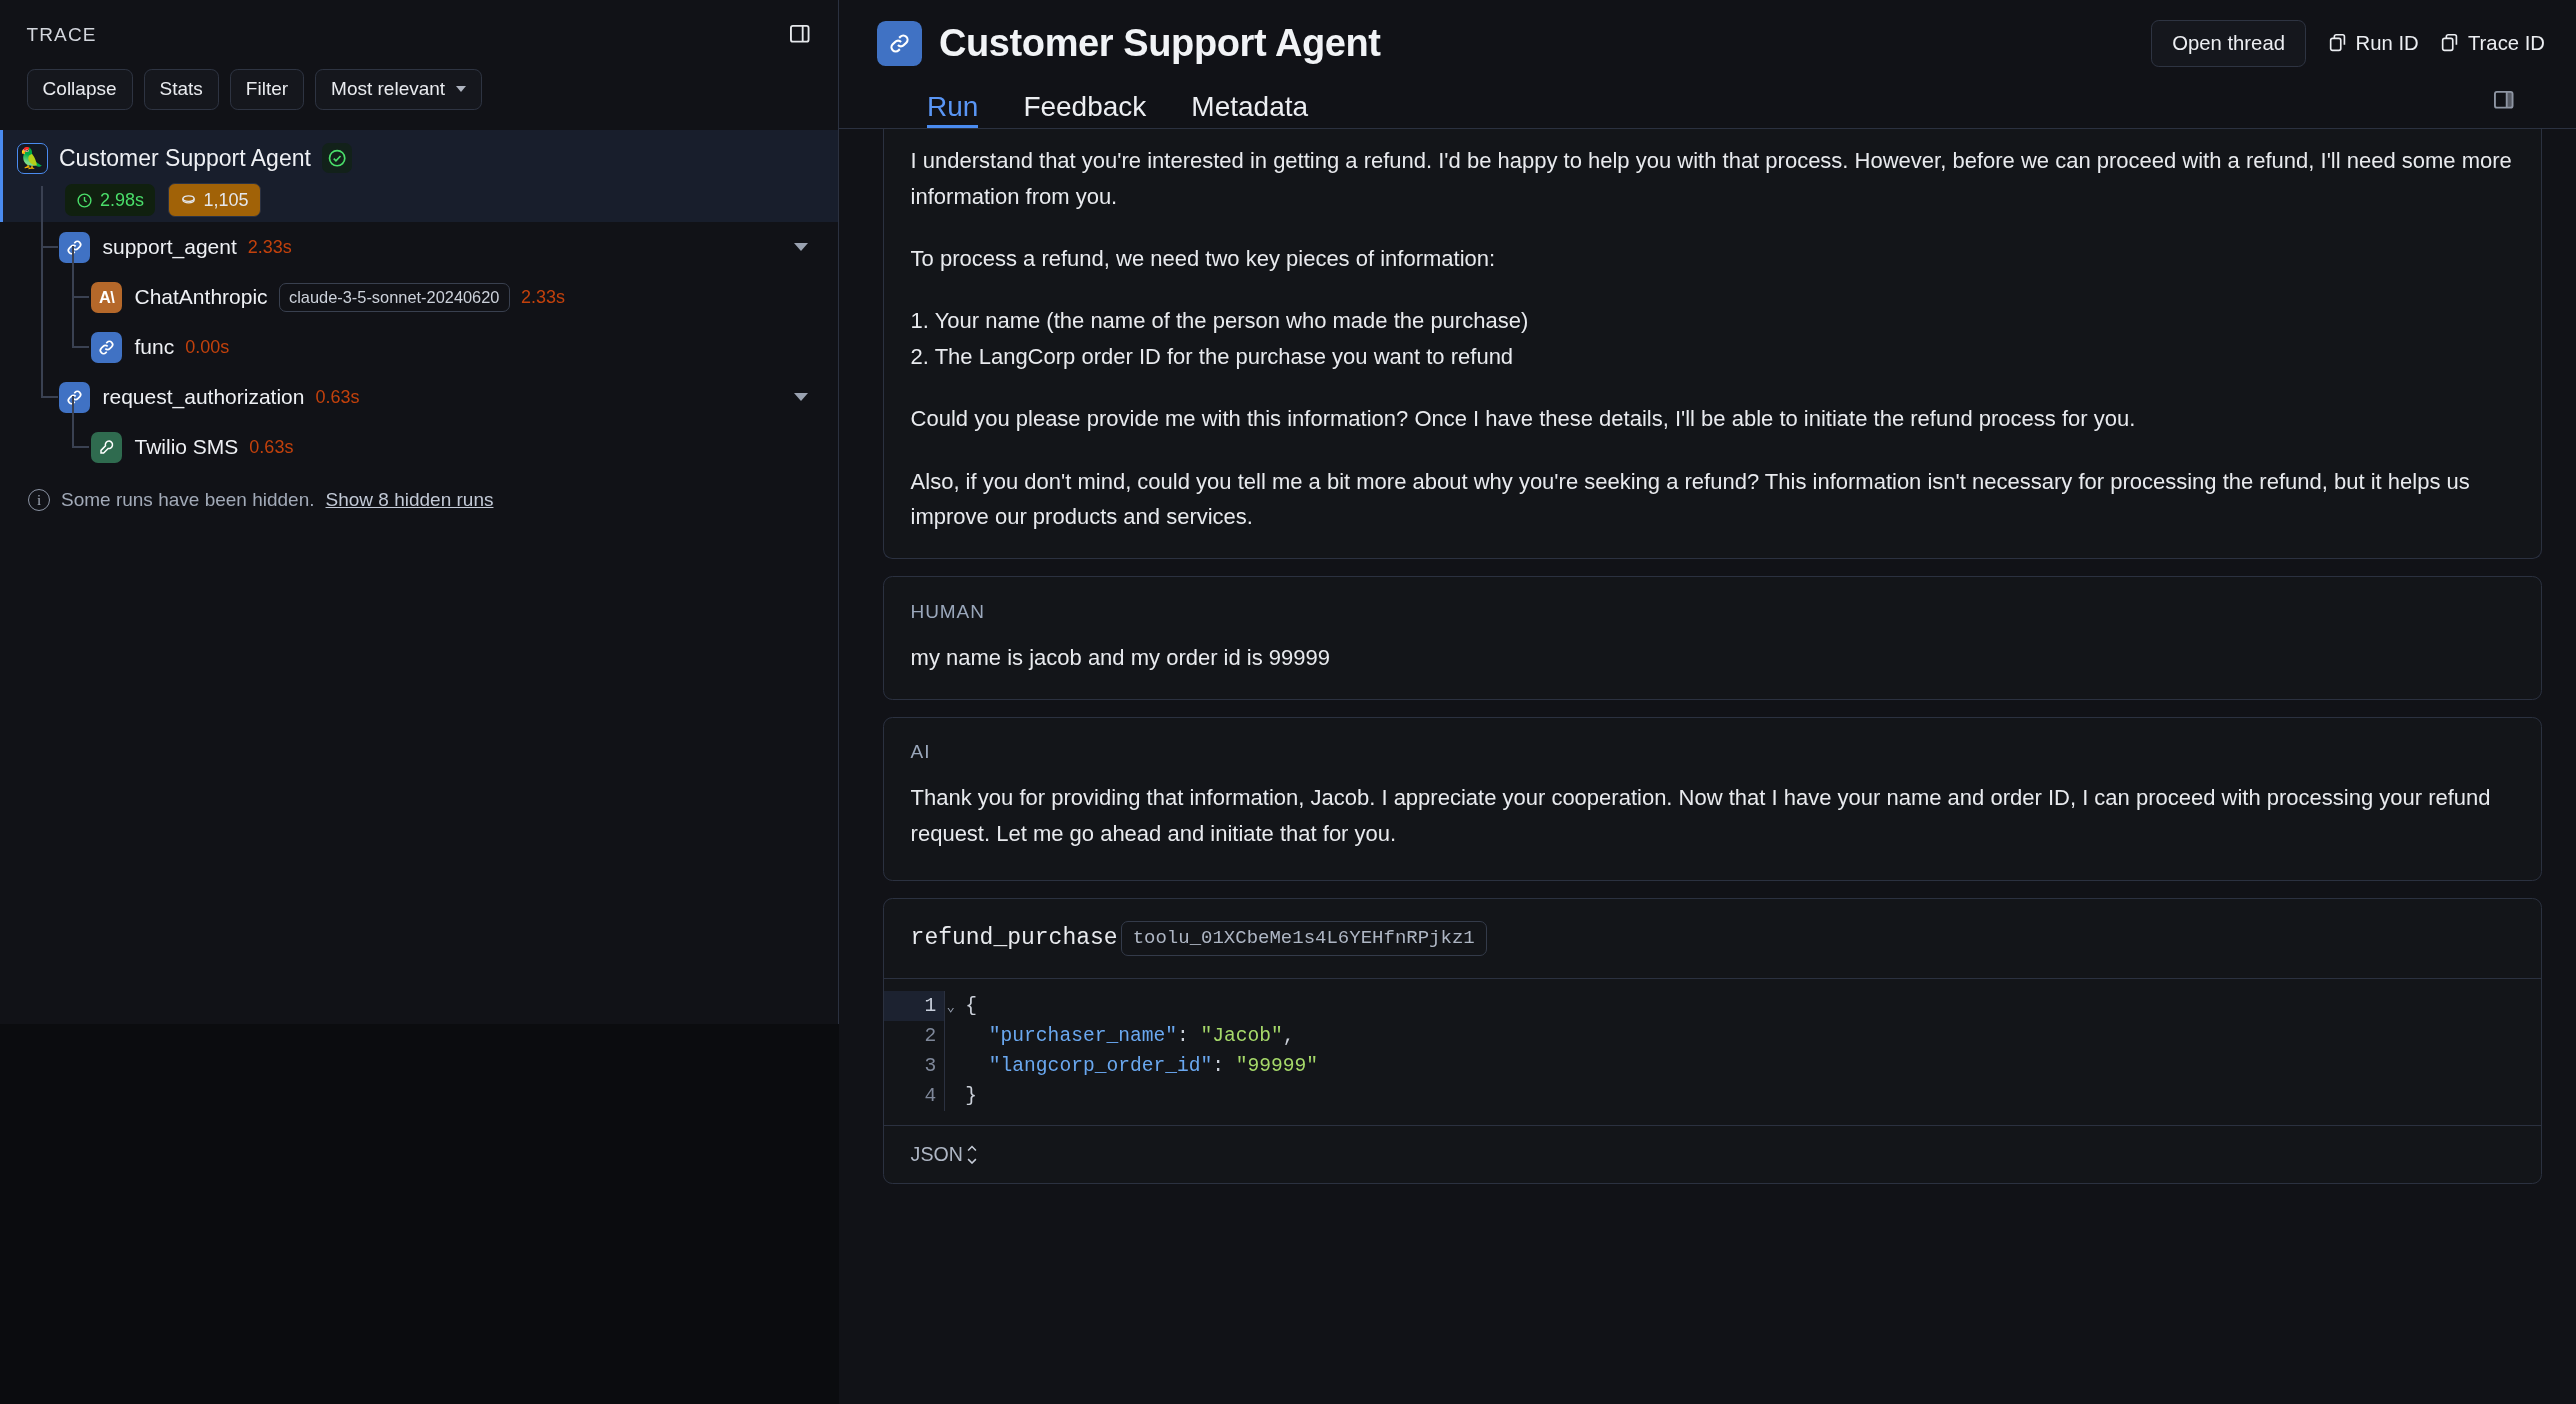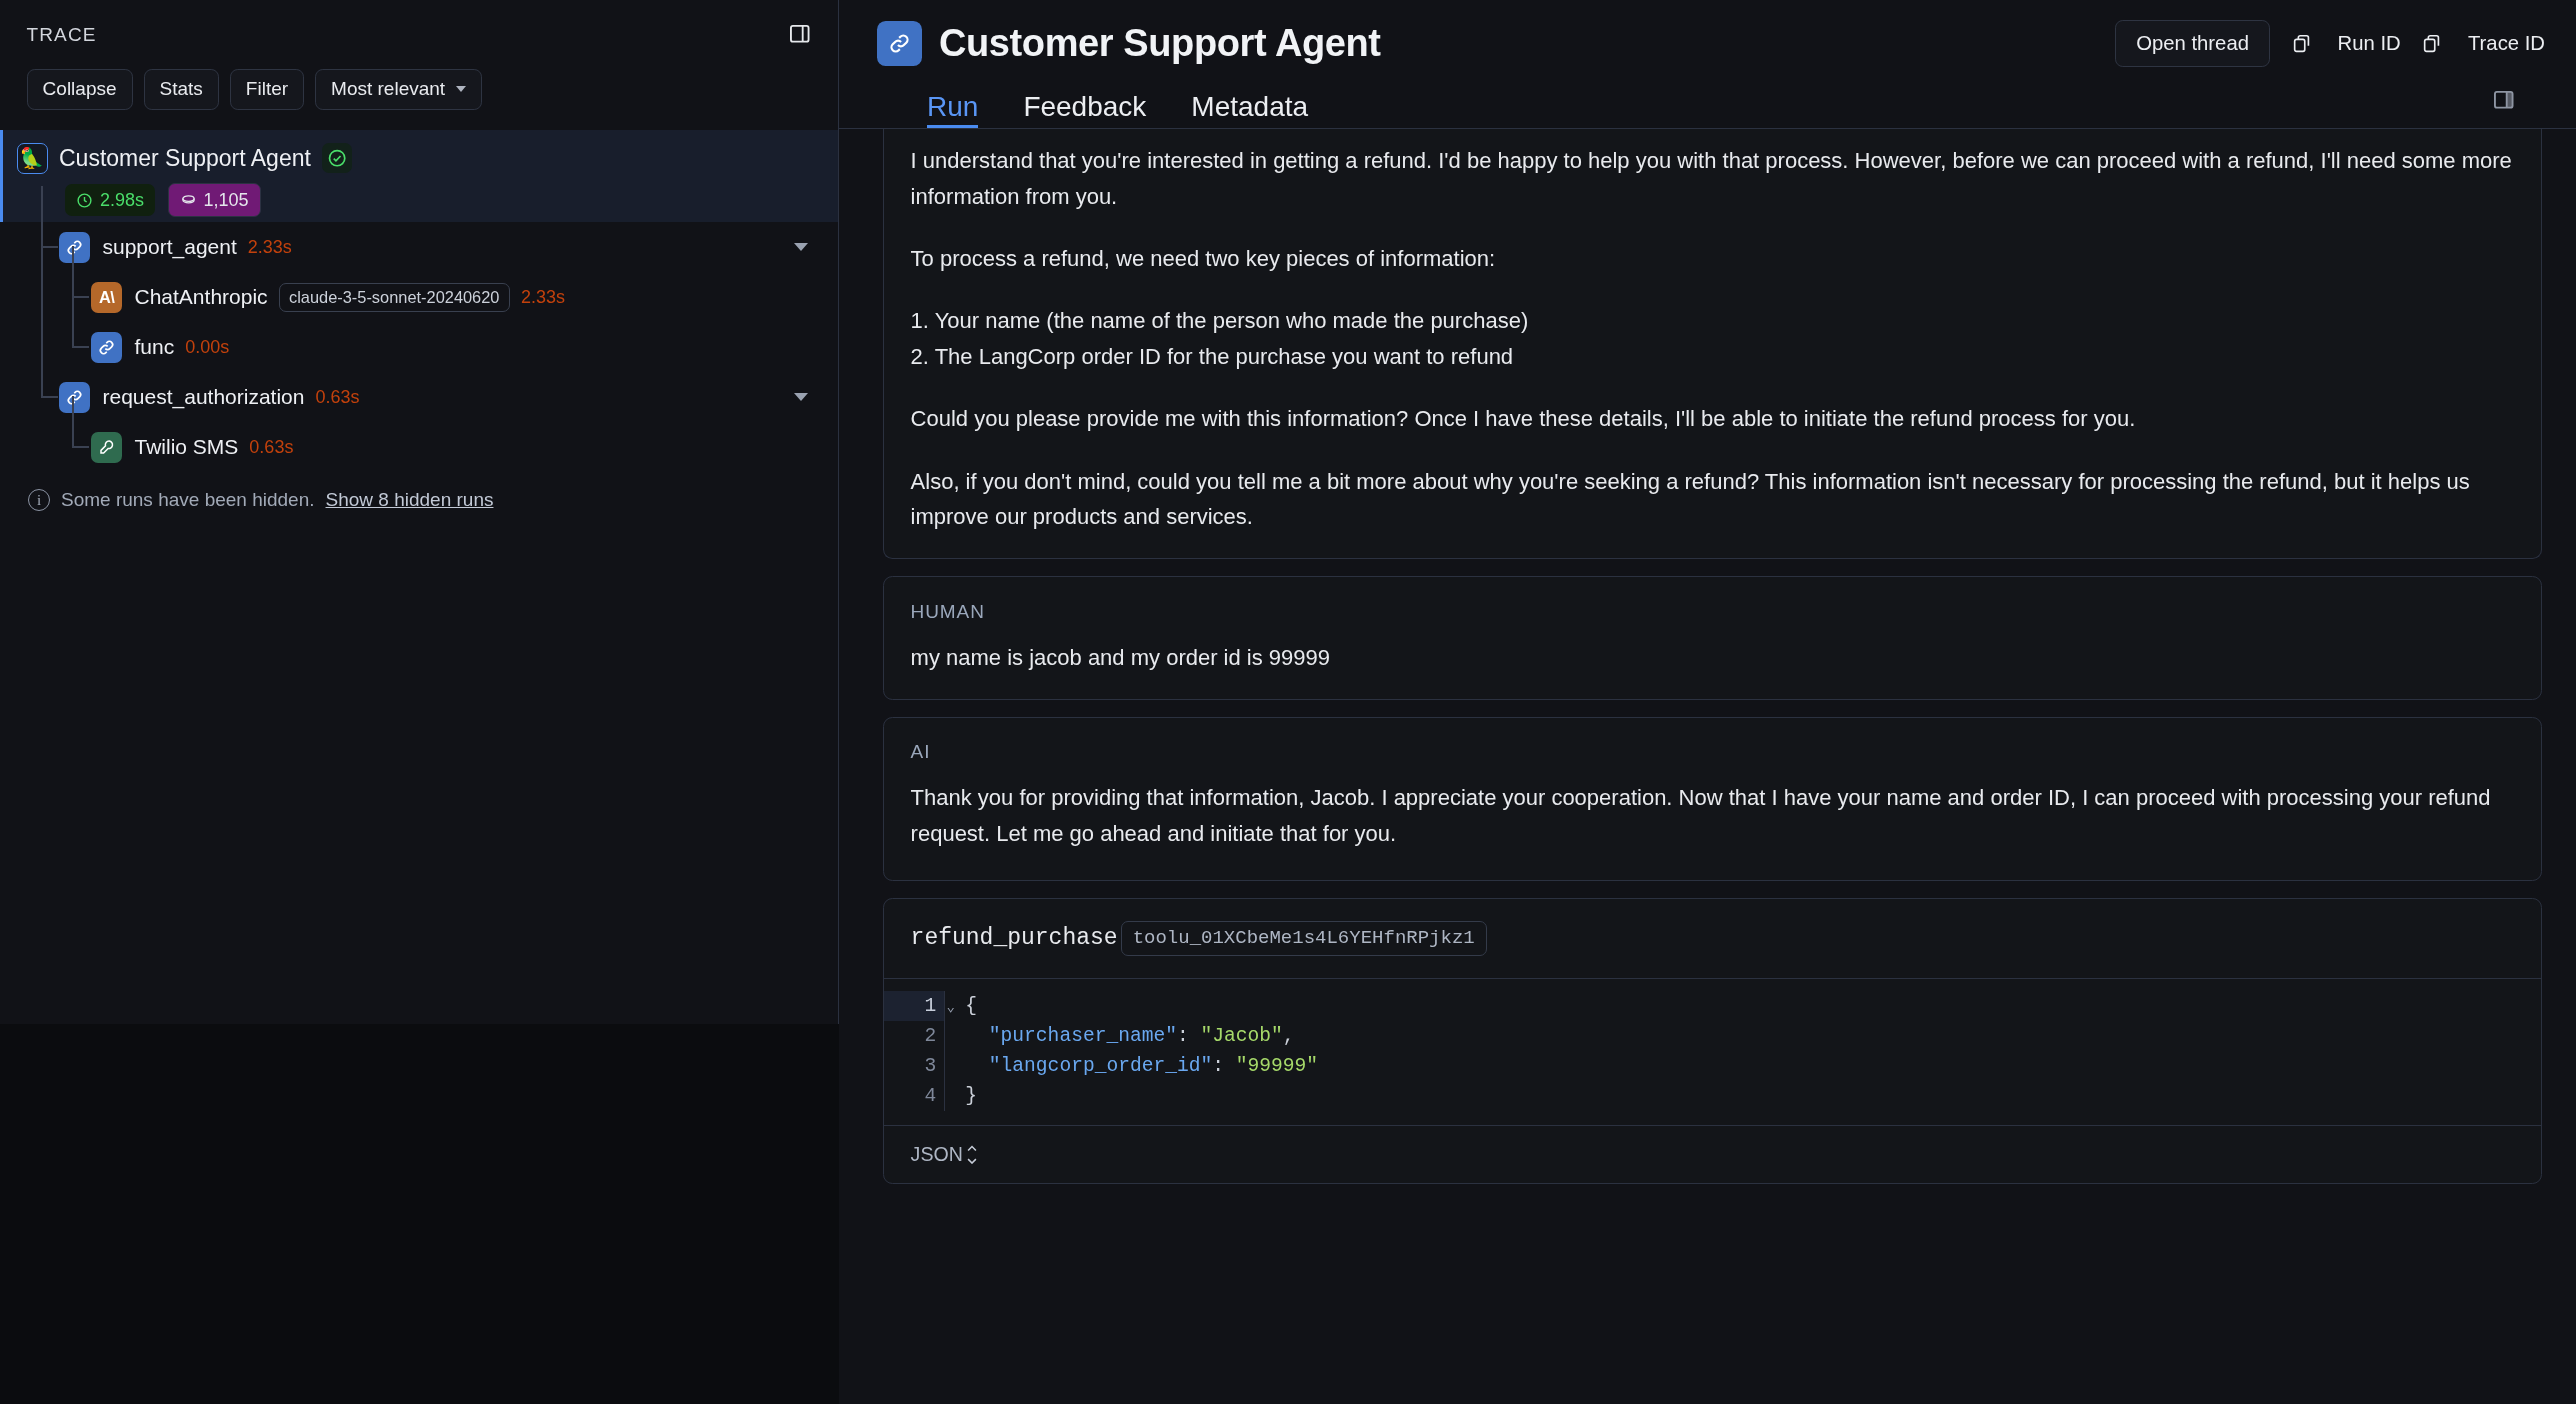--- a/index.html
+++ b/index.html
@@ -70,21 +70,21 @@
   .r-dur  { font-size: 18px; color: #c2410c; margin-left: 11px; }
   .badge-ok {
     width:30px;height:30px;border-radius:7px;background:#12211a;
     display:flex;align-items:center;justify-content:center;
   }
   .pill {
     display:flex;align-items:center;gap:7px;
     border-radius:7px;padding:5.5px 11px;font-size:18px;
   }
   .pill.time { background:#10200f; color:#4ade6a; }
-  .pill.tok  { background:#701a75; border:1.2px solid #2c3242; color:#e4e7ec; }
+  .pill.tok  { background:#a16207; border:1.2px solid #2c3242; color:#e4e7ec; }
 
   .model-tag {
     border:1.2px solid #39404f; border-radius:7px; padding:3.9px 9.4px;
     font-size:16.4px; color:#ccd1da; margin-left:11px;
     font-family:"Liberation Sans", sans-serif;
   }
   .row-chev {
     position:absolute; right:30px; top:50%; transform:translateY(-50%);
     width:0;height:0;border-left:7px solid transparent;border-right:7px solid transparent;
     border-top:8.6px solid #9aa2b1;
@@ -112,21 +112,21 @@
     display:flex;align-items:center;justify-content:center;color:#fff;font-size:26px;
     flex:0 0 45px;
   }
   .title-txt { font-size:38px; font-weight:bold; color:#f1f3f6; margin-left:17px; letter-spacing:-0.4px; }
   .head-actions { margin-left:auto; display:flex; align-items:center; gap:20.3px; }
   .open-thread {
     background:#15171d;border:1.2px solid #2e3442;border-radius:7.8px;
     color:#eceef2;font-size:20.3px;padding:11px 20.3px;cursor:pointer;
     font-family:"Liberation Sans", sans-serif;
   }
-  .copy-btn { display:flex;align-items:center;gap:25px;color:#eceef2;font-size:20.3px;cursor:pointer; }
+  .copy-btn { display:flex;align-items:flex-start;gap:7px;color:#eceef2;font-size:20.3px;cursor:pointer; }
 
   .tabs { display:flex; gap:33px; padding:0 38px; margin-top:23.5px; position:relative; }
   .tab { font-size:28px; color:#eceef2; padding-bottom:2px; cursor:pointer;margin-left:12px; }
   .tab.active { color:#5a96f5; border-bottom:3.9px solid #4a8bf0; }
   .tabs-right { position:absolute; right:30px; top:-3.1px; cursor:pointer; }
   .head-rule { height:1.6px; background:#2b3140; margin-top:0; }
 
   .content {
     flex:1; overflow:hidden; padding: 0 34px 0 44px; position:relative;
   }

